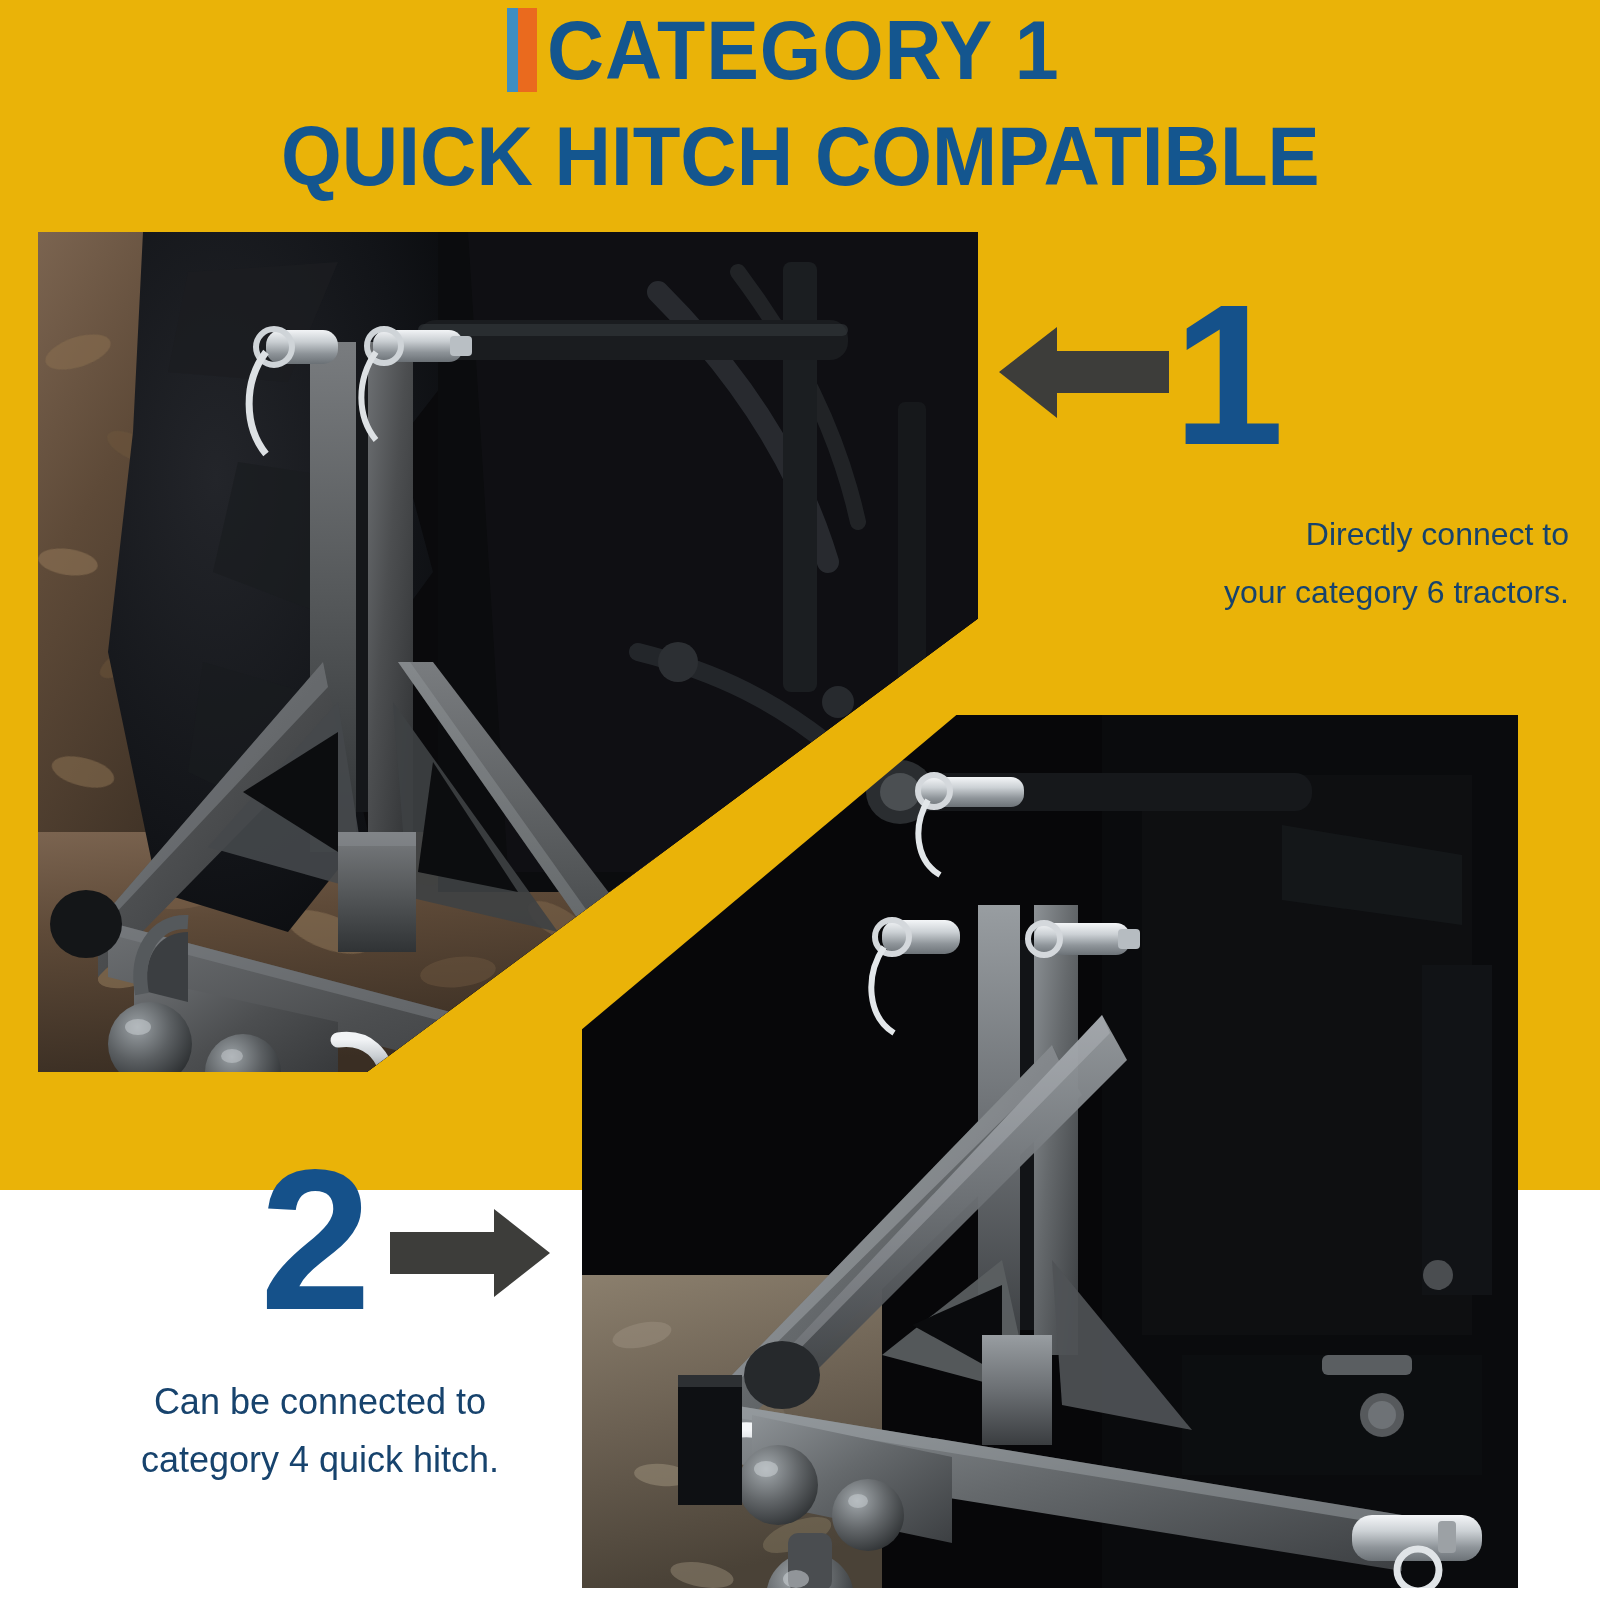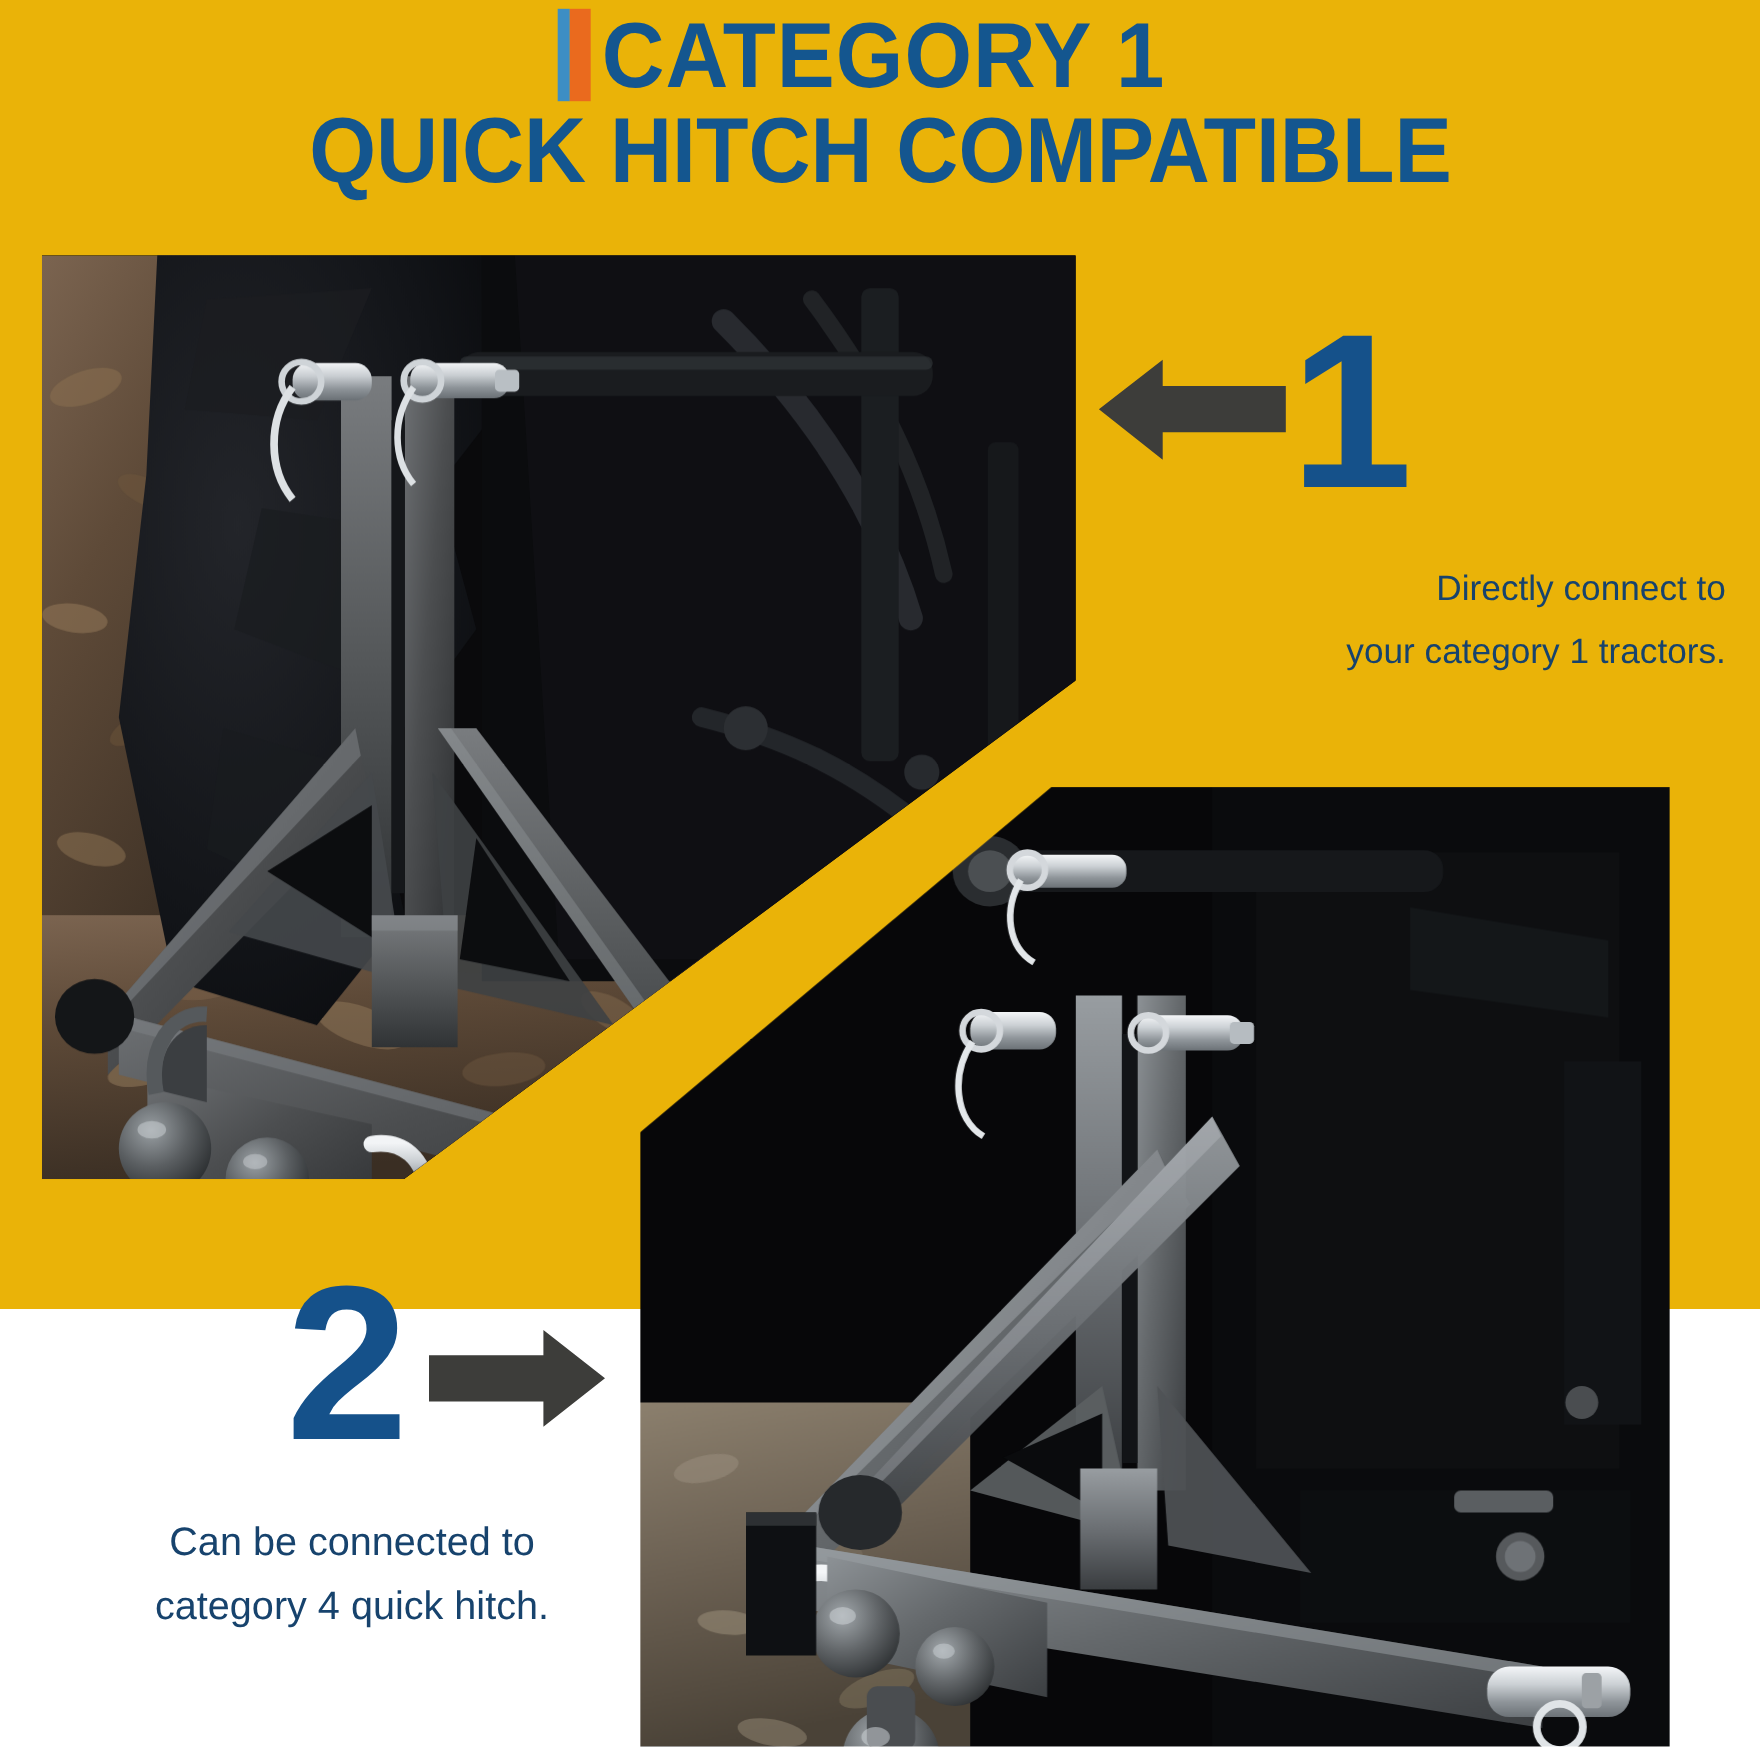--- a/index.html
+++ b/index.html
@@ -55,21 +55,21 @@
     color: #14568f;
     letter-spacing: 1px;
     line-height: 84px;
     transform: scaleX(0.94);
     transform-origin: left center;
     white-space: nowrap;
   }
 
   .title-line2 {
     position: absolute;
-    left: 0; top: 88px;
+    left: 0; top: 108px;
     width: 1600px;
     height: 95px;
     display: flex;
     align-items: center;
     justify-content: center;
   }
 
   .title-text-2 {
     font-family: "Liberation Sans Narrow", "Liberation Sans", sans-serif;
     font-size: 84px;
@@ -468,21 +468,21 @@
 
   <div class="callout-1">
     <div class="row">
       <svg class="arrow-left" viewBox="0 0 170 95">
         <polygon points="0,47 58,2 58,26 170,26 170,68 58,68 58,93" fill="#3d3d3a"></polygon>
       </svg>
       <span class="num-1">1</span>
     </div>
     <div class="caption-1">
       <div>Directly connect to</div>
-      <div>your category 1 tractors.</div>
+      <div>your category 6 tractors.</div>
     </div>
   </div>
 
   <div class="callout-2">
     <span class="num-2">2</span>
     <svg class="arrow-right" viewBox="0 0 160 92">
       <polygon points="160,46 104,2 104,25 0,25 0,67 104,67 104,90" fill="#3d3d3a"></polygon>
     </svg>
     <div class="caption-2">
       <div>Can be connected to</div>

